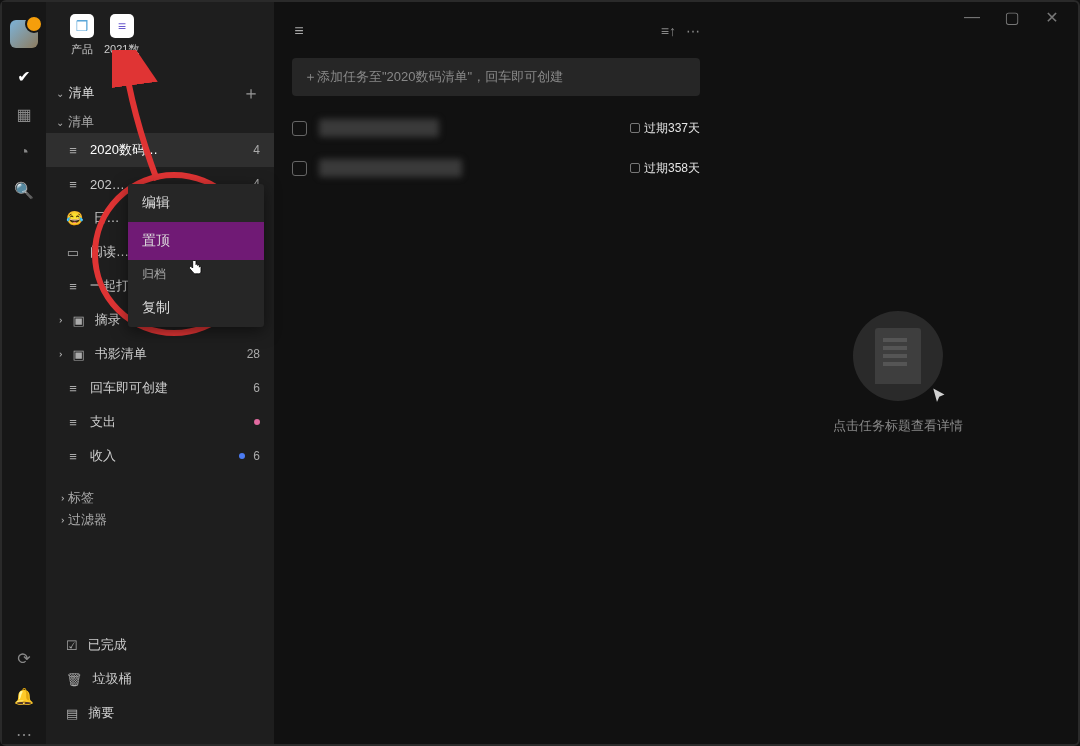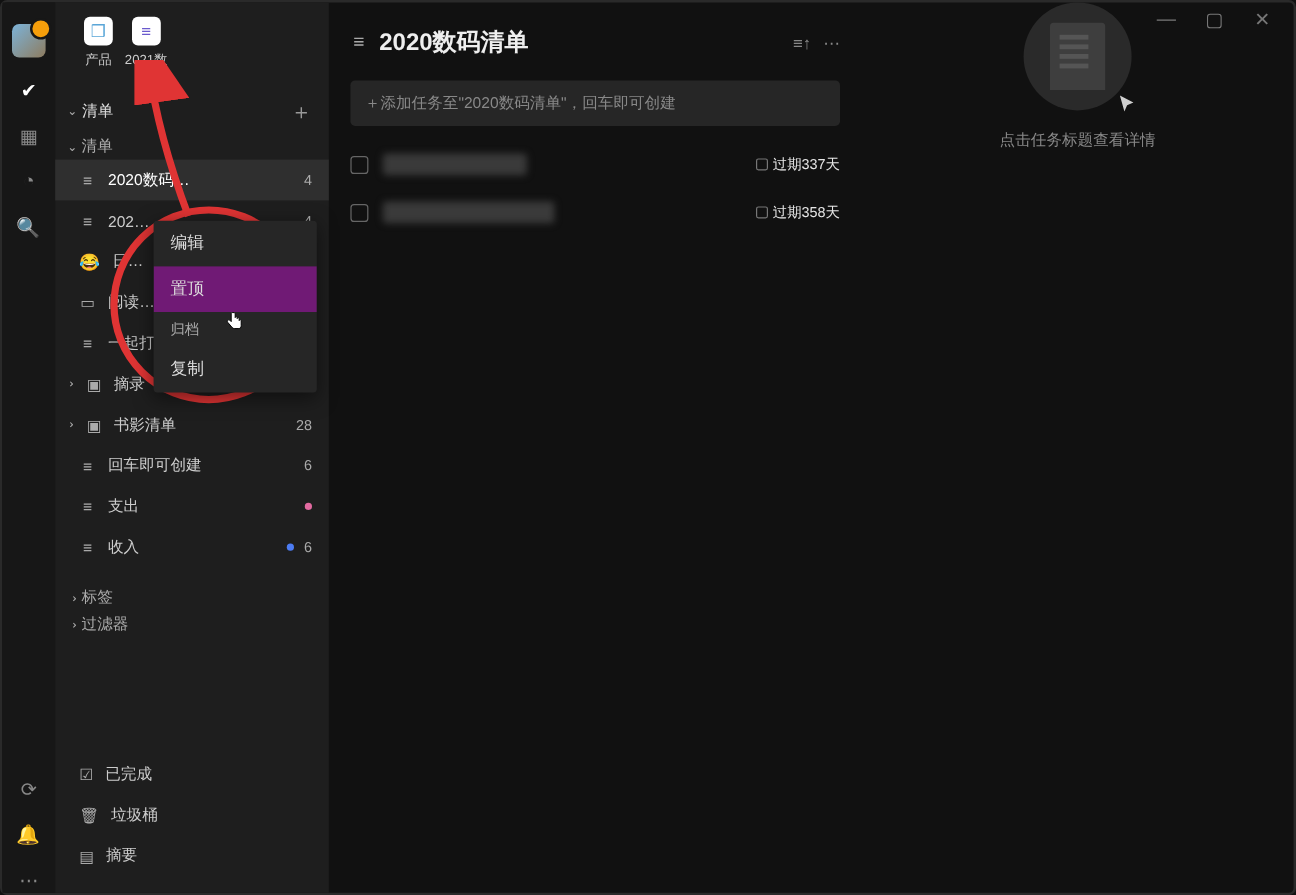--- a/index.html
+++ b/index.html
@@ -39,21 +39,21 @@
   .title-row h1{font-size:20px;font-weight:600;display:flex;gap:10px;align-items:center;}
   .title-row .burger{font-size:16px;color:#aaa;}
   .title-row .r{display:flex;gap:10px;color:#888;font-size:14px;}
   .addtask{margin-top:18px;background:#262626;color:#888;border-radius:4px;padding:10px 12px;font-size:13px;}
   .tasks{margin-top:12px;}
   .task{display:flex;align-items:center;gap:12px;height:40px;}
   .chk{width:15px;height:15px;border:1.5px solid #666;border-radius:3px;flex:none;}
   .blur{flex:1;height:18px;border-radius:3px;background:#3a3a3a;filter:blur(3px);}
   .due{display:flex;align-items:center;gap:4px;color:#e5e5e5;font-size:12px;}
   .due .note{width:10px;height:10px;border:1px solid #777;border-radius:2px;}
-  .rightpane{position:absolute;right:0;top:0;width:360px;height:100%;display:flex;flex-direction:column;align-items:center;justify-content:flex-start;color:#888;gap:16px;}
+  .rightpane{position:absolute;right:0;top:0;width:360px;height:100%;display:flex;flex-direction:column;align-items:center;justify-content:center;color:#888;gap:16px;}
   .docicon{width:90px;height:90px;border-radius:50%;background:#2a2a2a;position:relative;display:flex;align-items:center;justify-content:center;}
   .doc{width:46px;height:56px;background:#3e3e3e;border-radius:3px 3px 0 0;position:relative;}
   .doc::before{content:"";position:absolute;left:8px;top:10px;width:24px;height:4px;background:#555;box-shadow:0 8px 0 #555,0 16px 0 #555,0 24px 0 #555;}
   .cursor{position:absolute;right:-6px;bottom:-4px;width:18px;height:18px;}
   .cursor svg{fill:#d0d0d0;}
   
   .ctxmenu{position:absolute;left:126px;top:182px;width:136px;background:#262626;border-radius:3px;box-shadow:0 4px 16px rgba(0,0,0,.5);overflow:hidden;z-index:10;}
   .ctxmenu .mi{padding:10px 14px;font-size:14px;color:#ddd;}
   .ctxmenu .mi.hover{background:#701a75;}
   .ctxmenu .mi.sm{font-size:12px;color:#aaa;padding:6px 14px;}
@@ -235,21 +235,20 @@
             <span>摘要</span>
           </span>
       </div>
     </div>
   </div>
 
   <div class="centerpane">
     <div class="title-row">
       <h1>
           <span class="burger">≡</span>
-          <span>2020数码清单</span>
         </h1>
       <span class="r">
         <span>≡↑</span>
         <span>⋯</span>
       </span>
     </div>
     <div class="addtask">＋添加任务至"2020数码清单"，回车即可创建</div>
     <div class="tasks" id="tasks">
         <div class="task">
           <span class="chk"></span>

